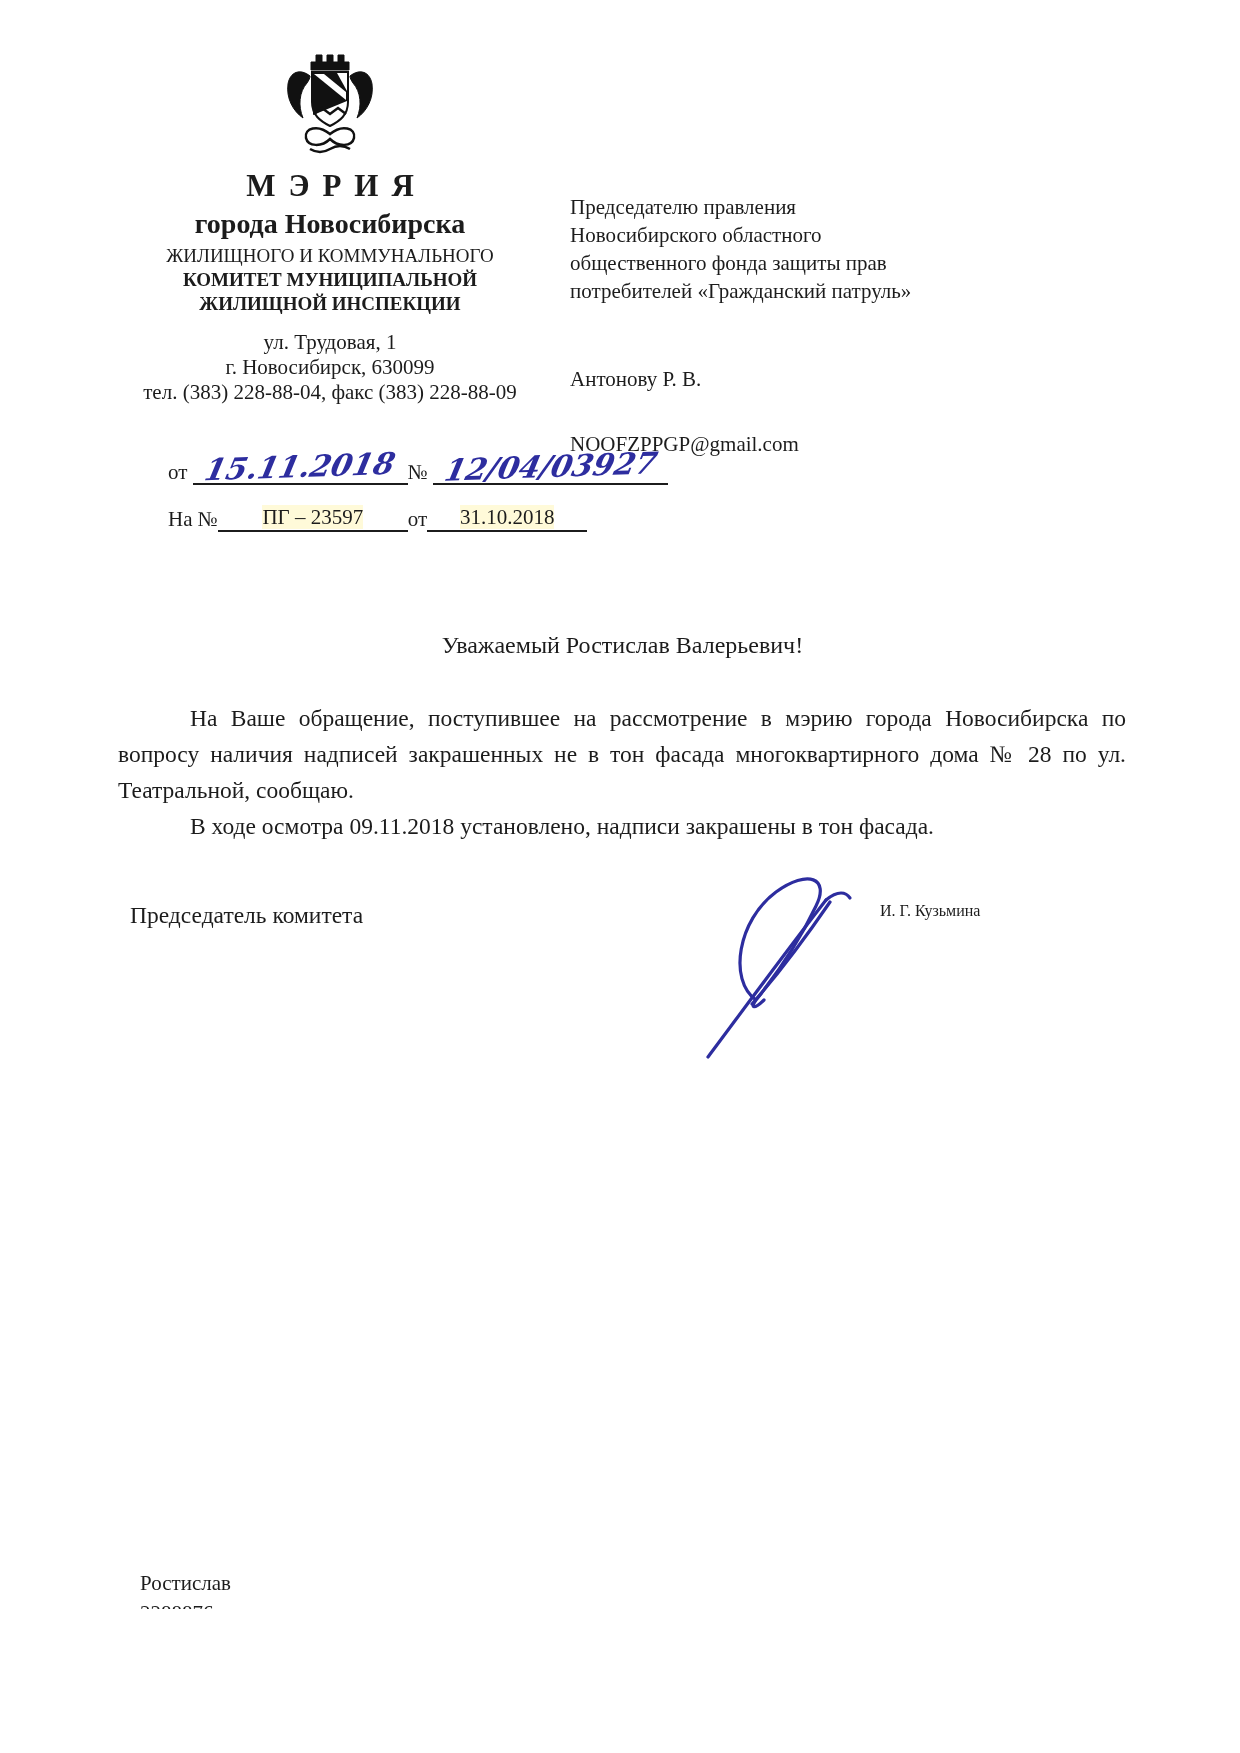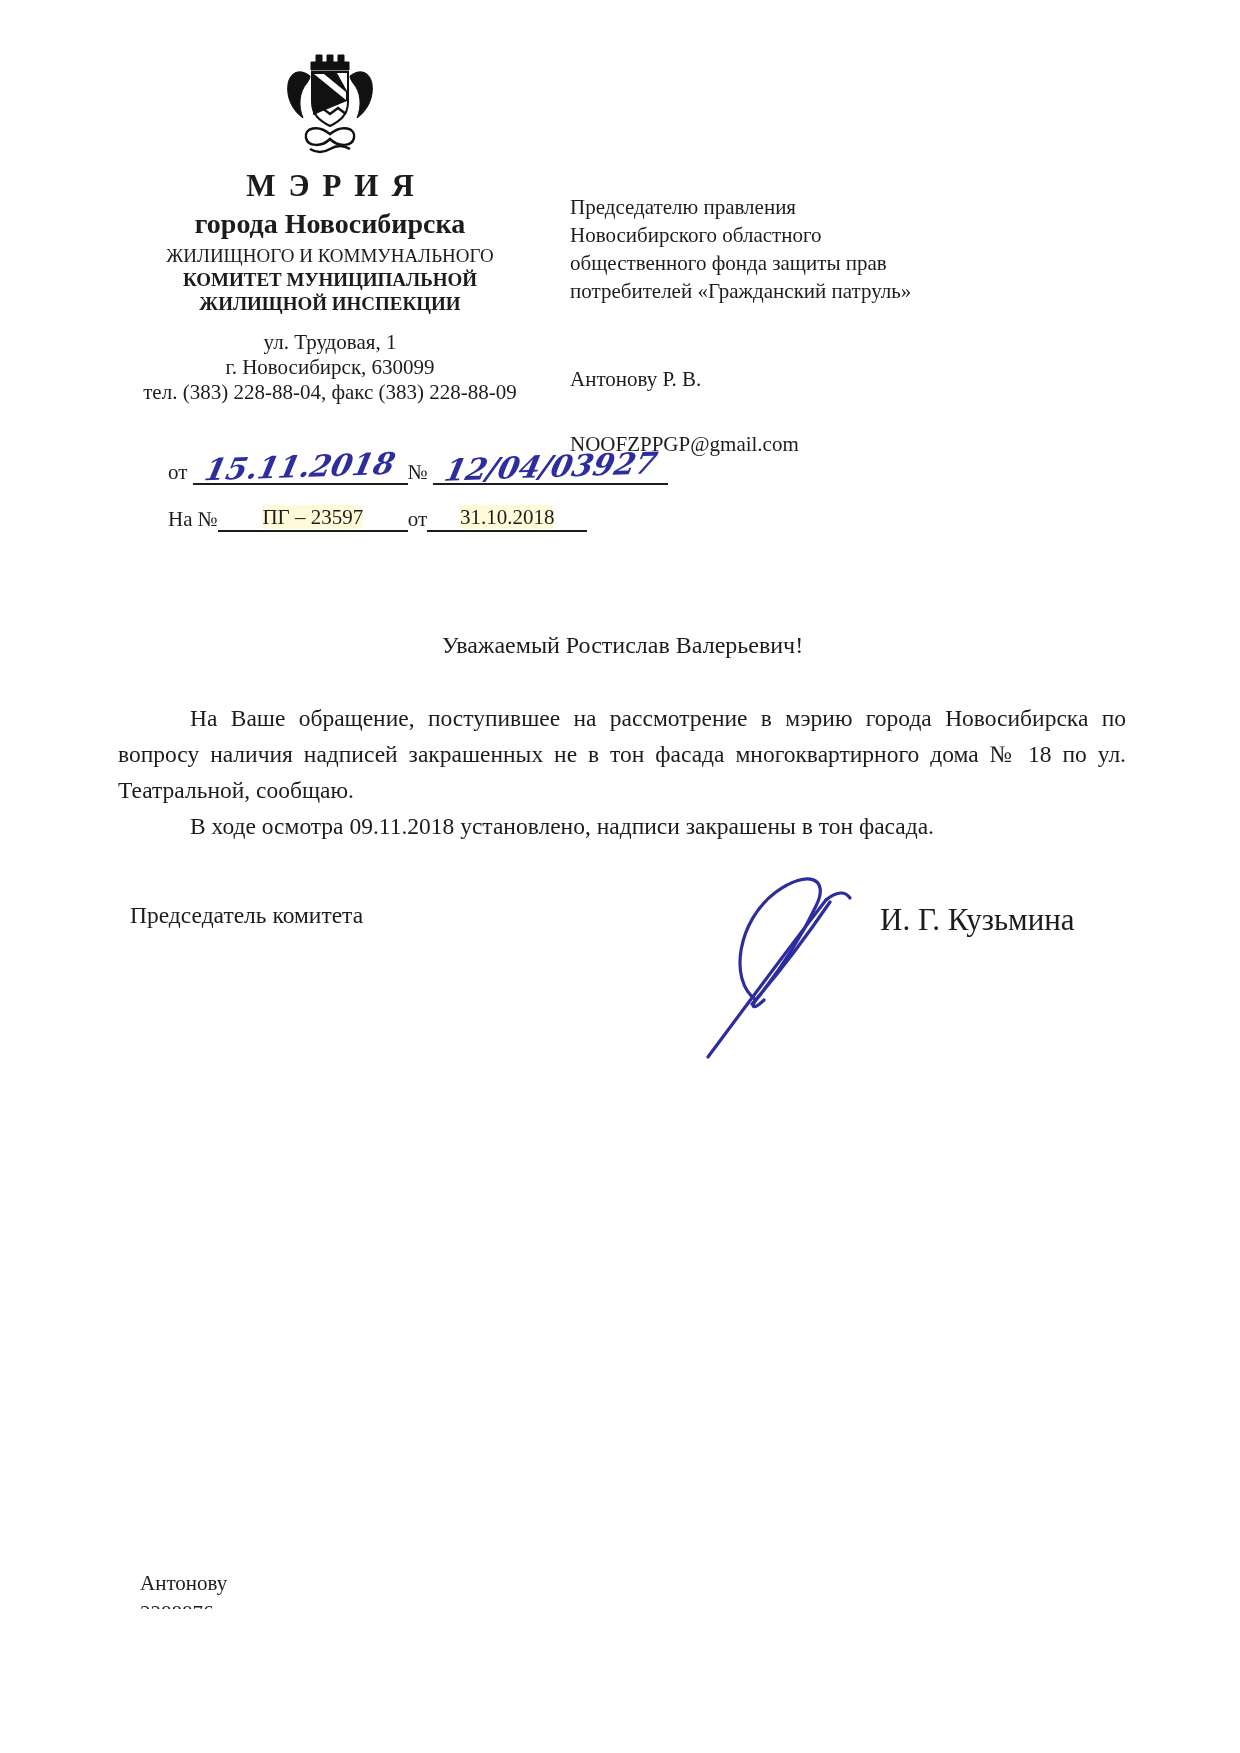--- a/index.html
+++ b/index.html
@@ -60,21 +60,21 @@
     text-align:center; font-size:24px;
   }
   .body-text {
     position:absolute; left:118px; top:700px; width:1008px;
     font-size:23.5px; line-height:36px; text-align:justify;
   }
   .body-text p { margin:0; text-indent:72px; }
 
   
   .sig-title { position:absolute; left:130px; top:902px; font-size:23.5px; }
-  .sig-name  { position:absolute; left:880px; top:902px; font-size:31px; }
+  .sig-name  { position:absolute; left:880px; top:902px; font-size:16px; }
   .sig-scribble { position:absolute; left:698px; top:872px; }
 
   
   .footer {
     position:absolute; left:140px; top:1568px;
     font-size:21px; line-height:30px;
   }
 </style>
 </head>
 <body>
@@ -127,21 +127,21 @@
     <div>Новосибирского  областного</div>
     <div>общественного фонда защиты прав</div>
     <div>потребителей «Гражданский патруль»</div>
     <div class="addressee">Антонову Р. В.</div>
     <div class="email">NOOFZPPGP@gmail.com</div>
   </div>
 
   <div class="salutation">Уважаемый Ростислав Валерьевич!</div>
 
   <div class="body-text">
-    <p>На Ваше обращение, поступившее на рассмотрение в мэрию города Новосибирска по вопросу наличия надписей закрашенных не в тон фасада многоквартирного дома № 18 по ул. Театральной, сообщаю.</p>
+    <p>На Ваше обращение, поступившее на рассмотрение в мэрию города Новосибирска по вопросу наличия надписей закрашенных не в тон фасада многоквартирного дома № 28 по ул. Театральной, сообщаю.</p>
     <p>В ходе осмотра 09.11.2018 установлено,  надписи закрашены в тон фасада.</p>
   </div>
 
   <div class="sig-title">Председатель комитета</div>
 
   <svg class="sig-scribble" width="160" height="190" viewBox="0 0 160 190" aria-hidden="true">
     <g fill="none" stroke="#2d2d9f" stroke-width="3.2" stroke-linecap="round">
 
       <path d="M10,185 C40,145 80,90 128,28"></path>
 
@@ -149,17 +149,17 @@
 
       <path d="M54,132 C82,100 110,62 132,30"></path>
 
       <path d="M128,28 C140,18 148,20 152,26"></path>
     </g>
   </svg>
 
   <div class="sig-name">И. Г. Кузьмина</div>
 
   <div class="footer">
-    <div>Антонову</div>
+    <div>Ростислав</div>
     <div>2288876</div>
   </div>
 
 </div>
 
 </body></html>

